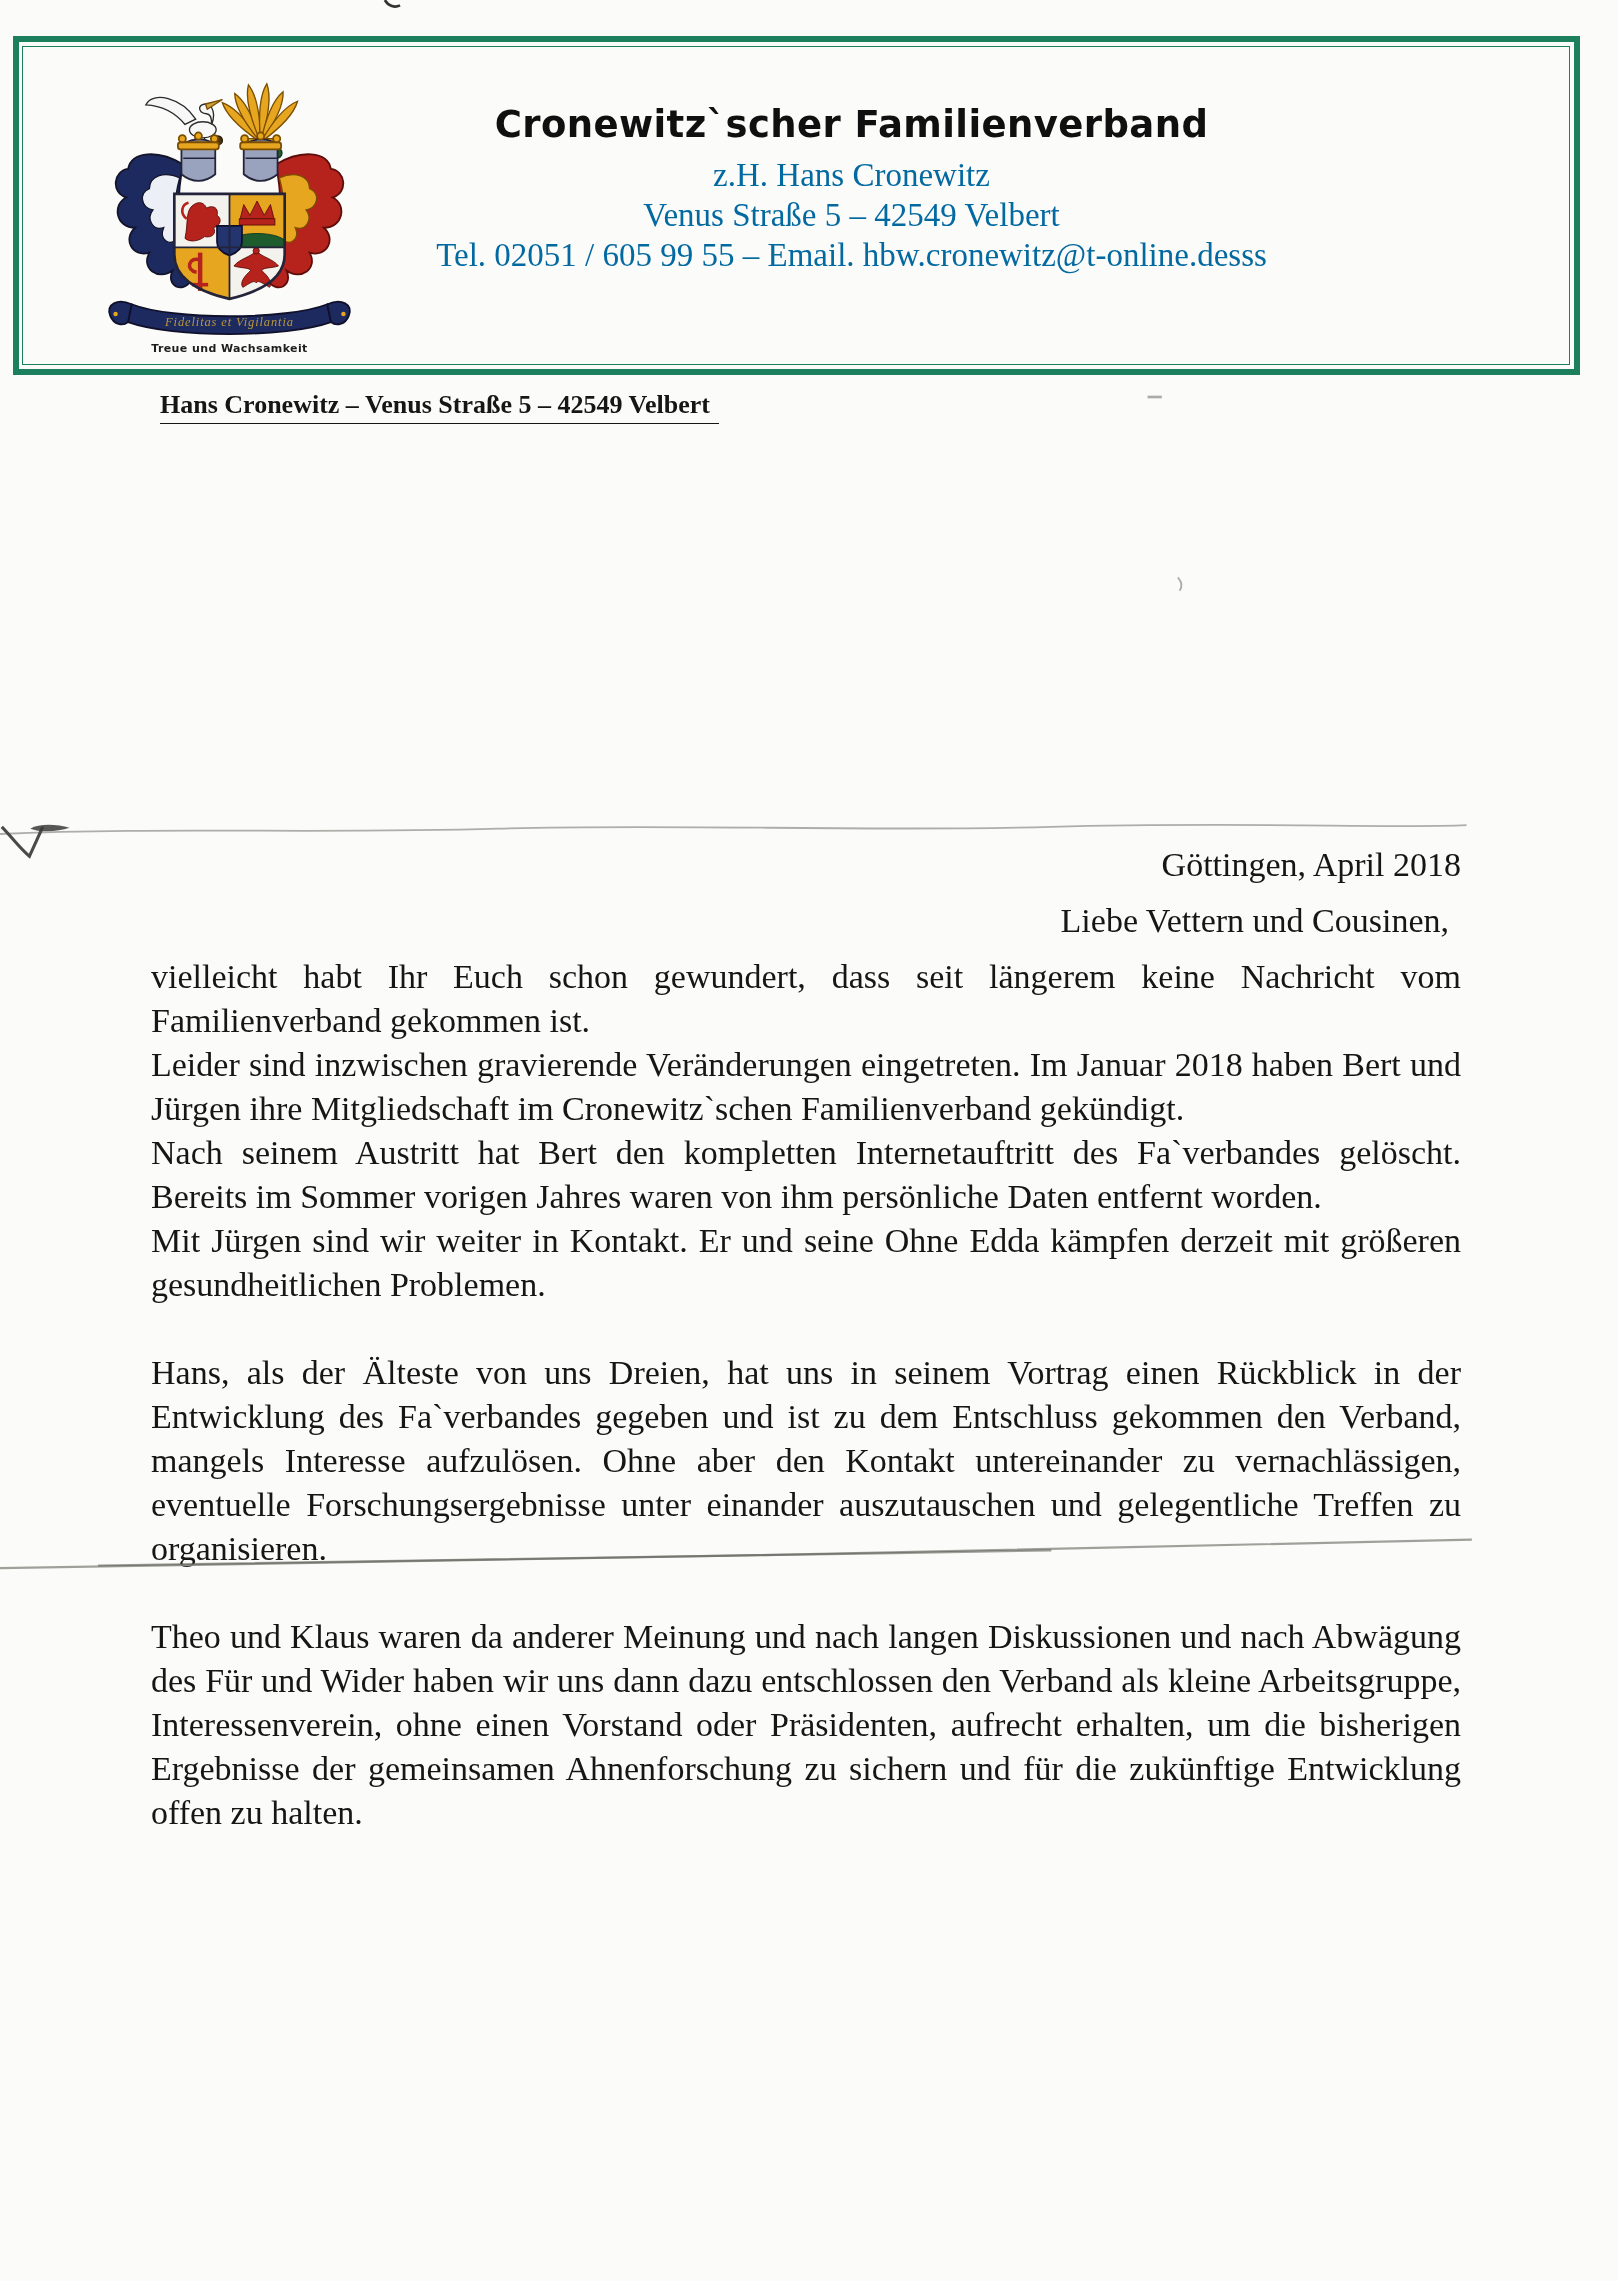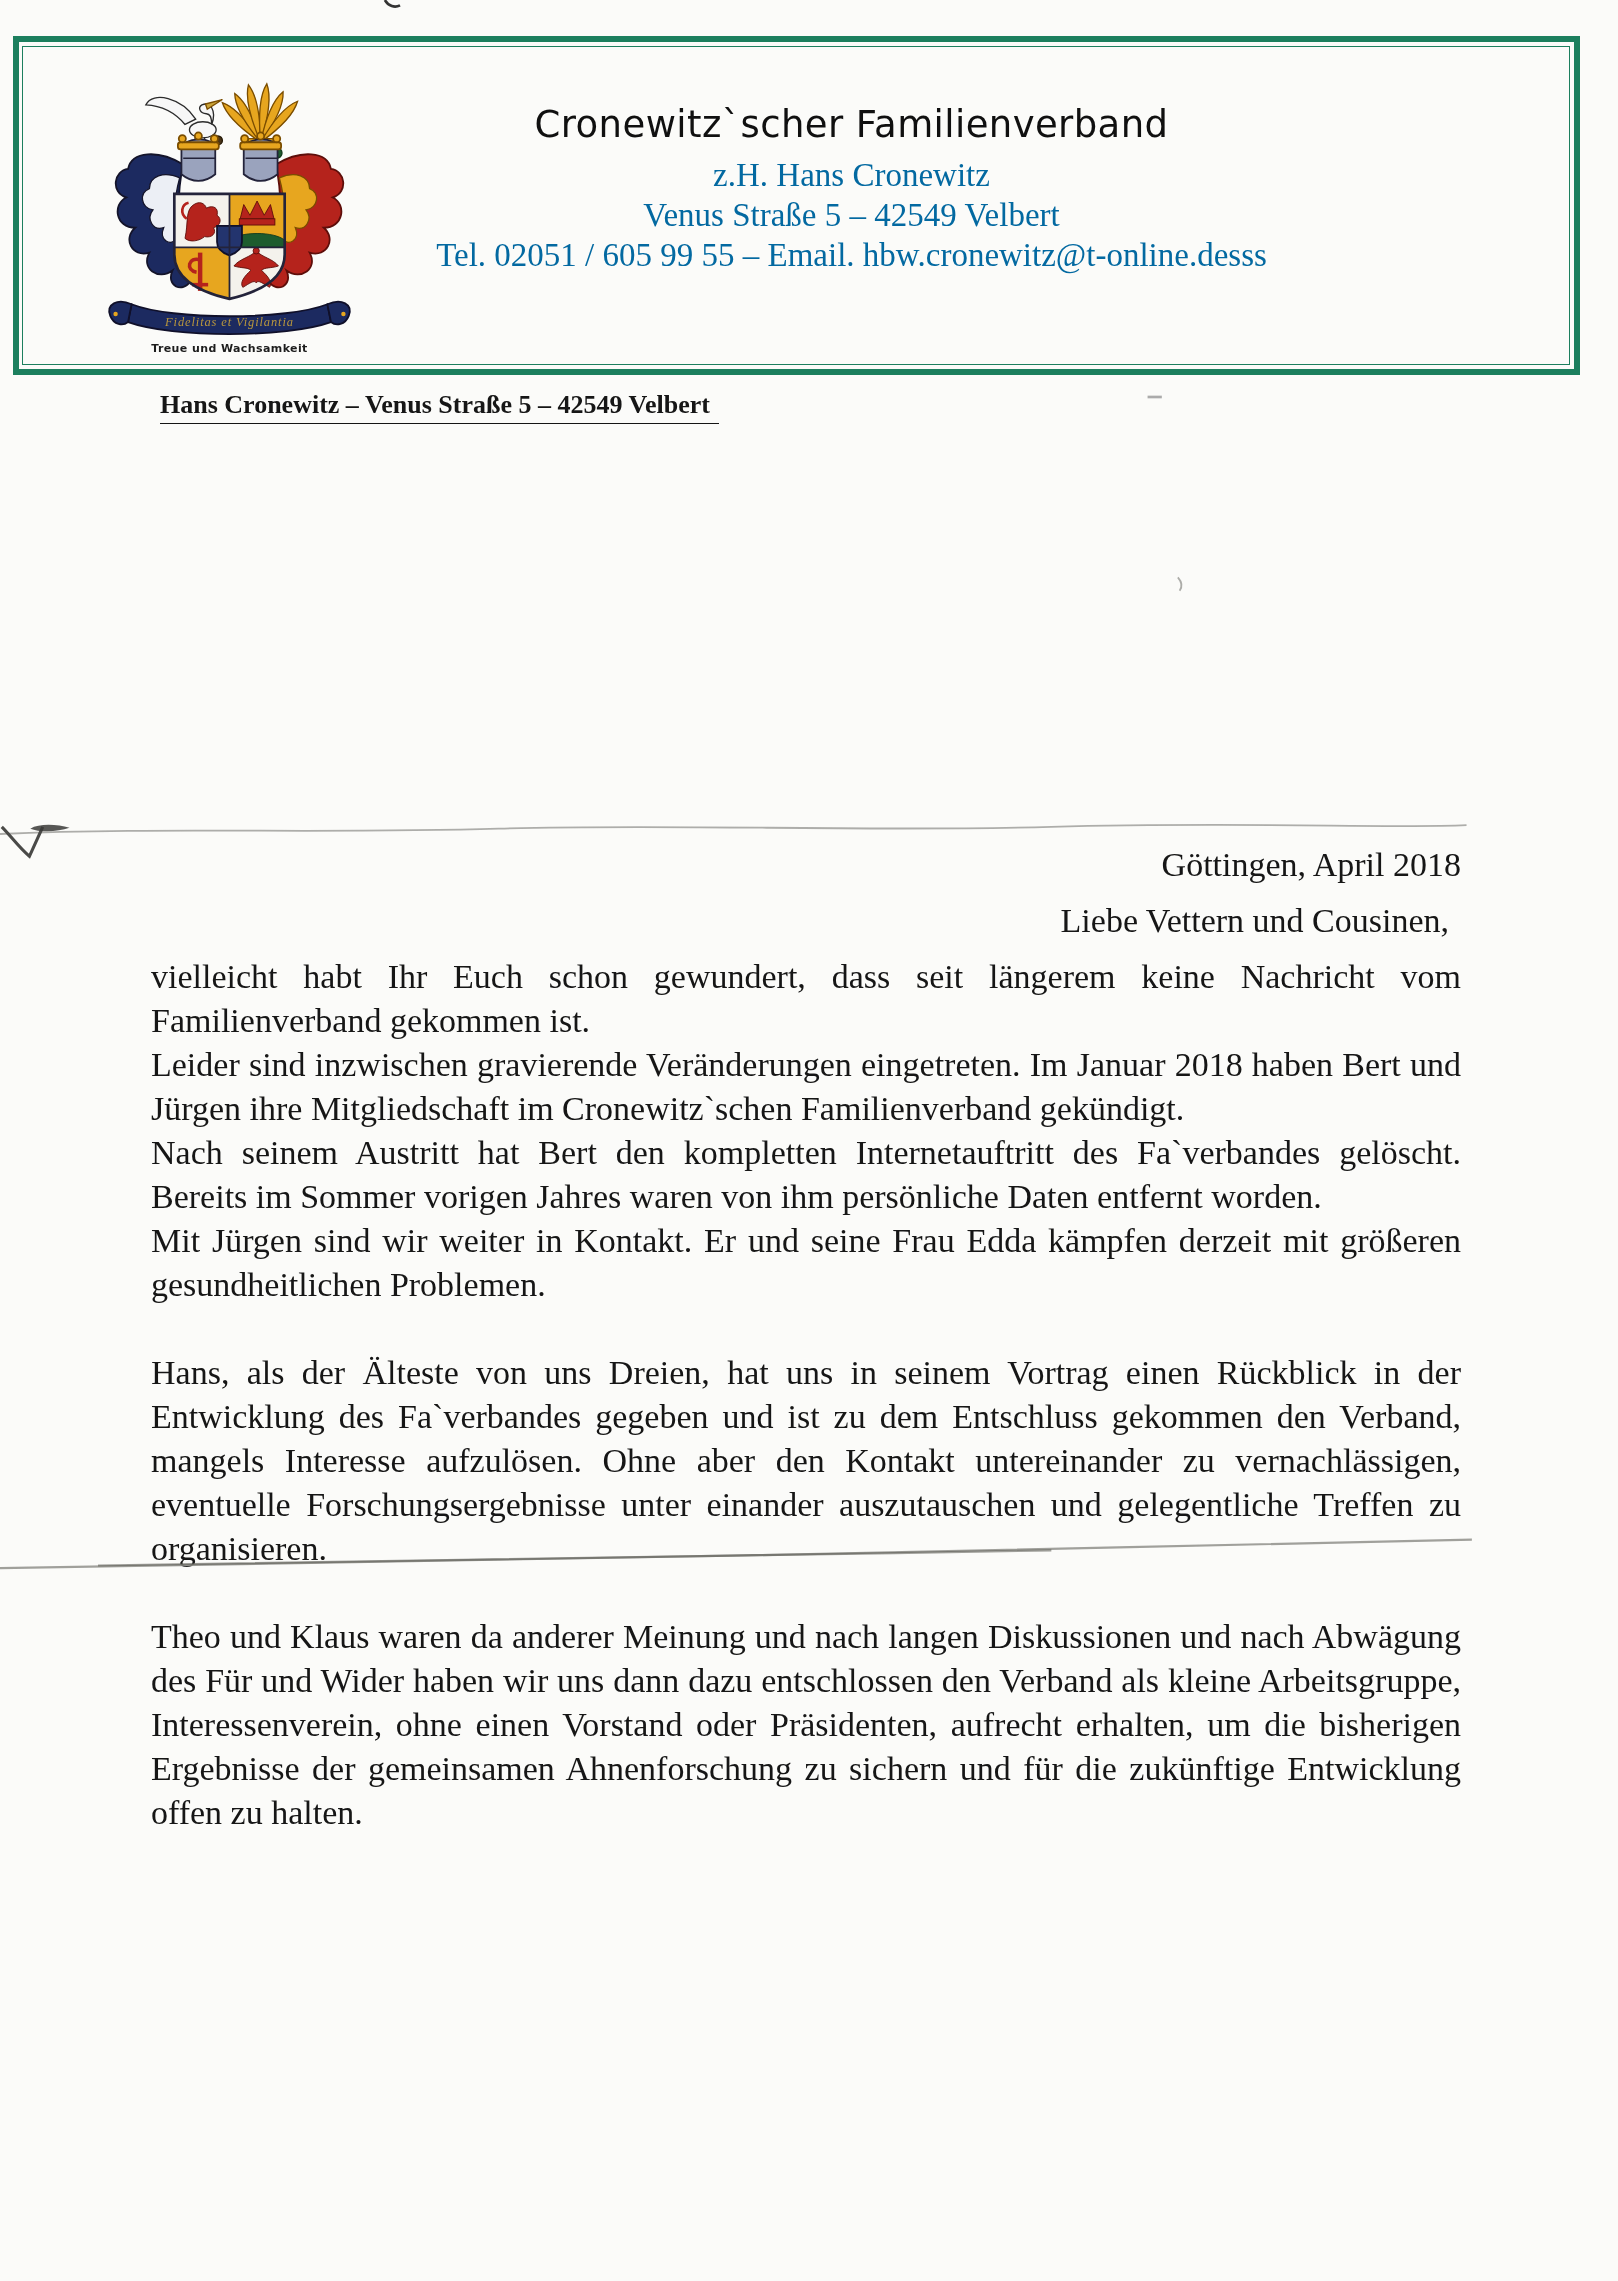--- a/index.html
+++ b/index.html
@@ -43,21 +43,21 @@
     font-size:11px;
     letter-spacing:0.4px;
     color:#1d1d1d;
   }
   .lh-text{
     position:absolute;left:241px;top:100px;width:1221px;
     text-align:center;
   }
   .org-name{
     font-family:"DejaVu Sans",sans-serif;
-    font-weight:normal;
+    font-weight:bold;
     font-size:37px;
     line-height:50px;
     letter-spacing:0.4px;
     color:#101010;
     margin:0 0 5.3px 0;
   }
   .lh-line{
     font-size:33px;
     line-height:40px;
     margin:0;
@@ -204,21 +204,21 @@
 </div>
 
 <div class="sender">Hans Cronewitz – Venus Straße 5 – 42549 Velbert</div>
 
 <div class="body-block">
   <p class="dateline">Göttingen, April 2018</p>
   <p class="salutation">Liebe Vettern und Cousinen,</p>
   <p class="para">vielleicht habt Ihr Euch schon gewundert, dass seit längerem keine Nachricht vom Familienverband gekommen ist.</p>
   <p class="para">Leider sind inzwischen gravierende Veränderungen eingetreten. Im Januar 2018 haben Bert und Jürgen ihre Mitgliedschaft im Cronewitz`schen Familienverband gekündigt.</p>
   <p class="para">Nach seinem Austritt hat Bert den kompletten Internetauftritt des Fa`verbandes gelöscht. Bereits im Sommer vorigen Jahres waren von ihm persönliche Daten entfernt worden.</p>
-  <p class="para">Mit Jürgen sind wir weiter in Kontakt. Er und seine Frau Edda kämpfen derzeit mit größeren gesundheitlichen Problemen.</p>
+  <p class="para">Mit Jürgen sind wir weiter in Kontakt. Er und seine Ohne Edda kämpfen derzeit mit größeren gesundheitlichen Problemen.</p>
   <p class="para spaced">Hans, als der Älteste von uns Dreien, hat uns in seinem Vortrag einen Rückblick in der Entwicklung des Fa`verbandes gegeben und ist zu dem Entschluss gekommen den Verband, mangels Interesse aufzulösen. Ohne aber den Kontakt untereinander zu vernachlässigen, eventuelle Forschungsergebnisse unter einander auszutauschen und gelegentliche Treffen zu organisieren.</p>
   <p class="para spaced">Theo und Klaus waren da anderer Meinung und nach langen Diskussionen und nach Abwägung des Für und Wider haben wir uns dann dazu entschlossen den Verband als kleine Arbeitsgruppe, Interessenverein, ohne einen Vorstand oder Präsidenten, aufrecht erhalten, um die bisherigen Ergebnisse der gemeinsamen Ahnenforschung zu sichern und für die zukünftige Entwicklung offen zu halten.</p>
 </div>
 
 <svg class="scan-overlay" viewBox="0 0 1816 2560" width="1618" height="2281" aria-hidden="true">
   <path d="M0,936 C180,928 360,936 560,930 S960,934 1180,928 S1560,930 1646,926" stroke="#9a9a96" stroke-width="2" fill="none" opacity="0.8"></path>
   <path d="M2,928 C12,938 22,952 33,961 L48,928" stroke="#4a4a48" stroke-width="3.5" fill="none"></path>
   <path d="M34,930 c10,-6 30,-5 44,-1 c-14,5 -34,5 -44,1 z" fill="#3a3a38" opacity="0.85"></path>
   <path d="M0,1760 C240,1756 520,1752 820,1746 S1360,1734 1652,1728" stroke="#8f8f8b" stroke-width="2.5" fill="none" opacity="0.85"></path>
   <path d="M110,1757 C400,1753 800,1747 1180,1740" stroke="#55554f" stroke-width="2.5" fill="none" opacity="0.55"></path>

